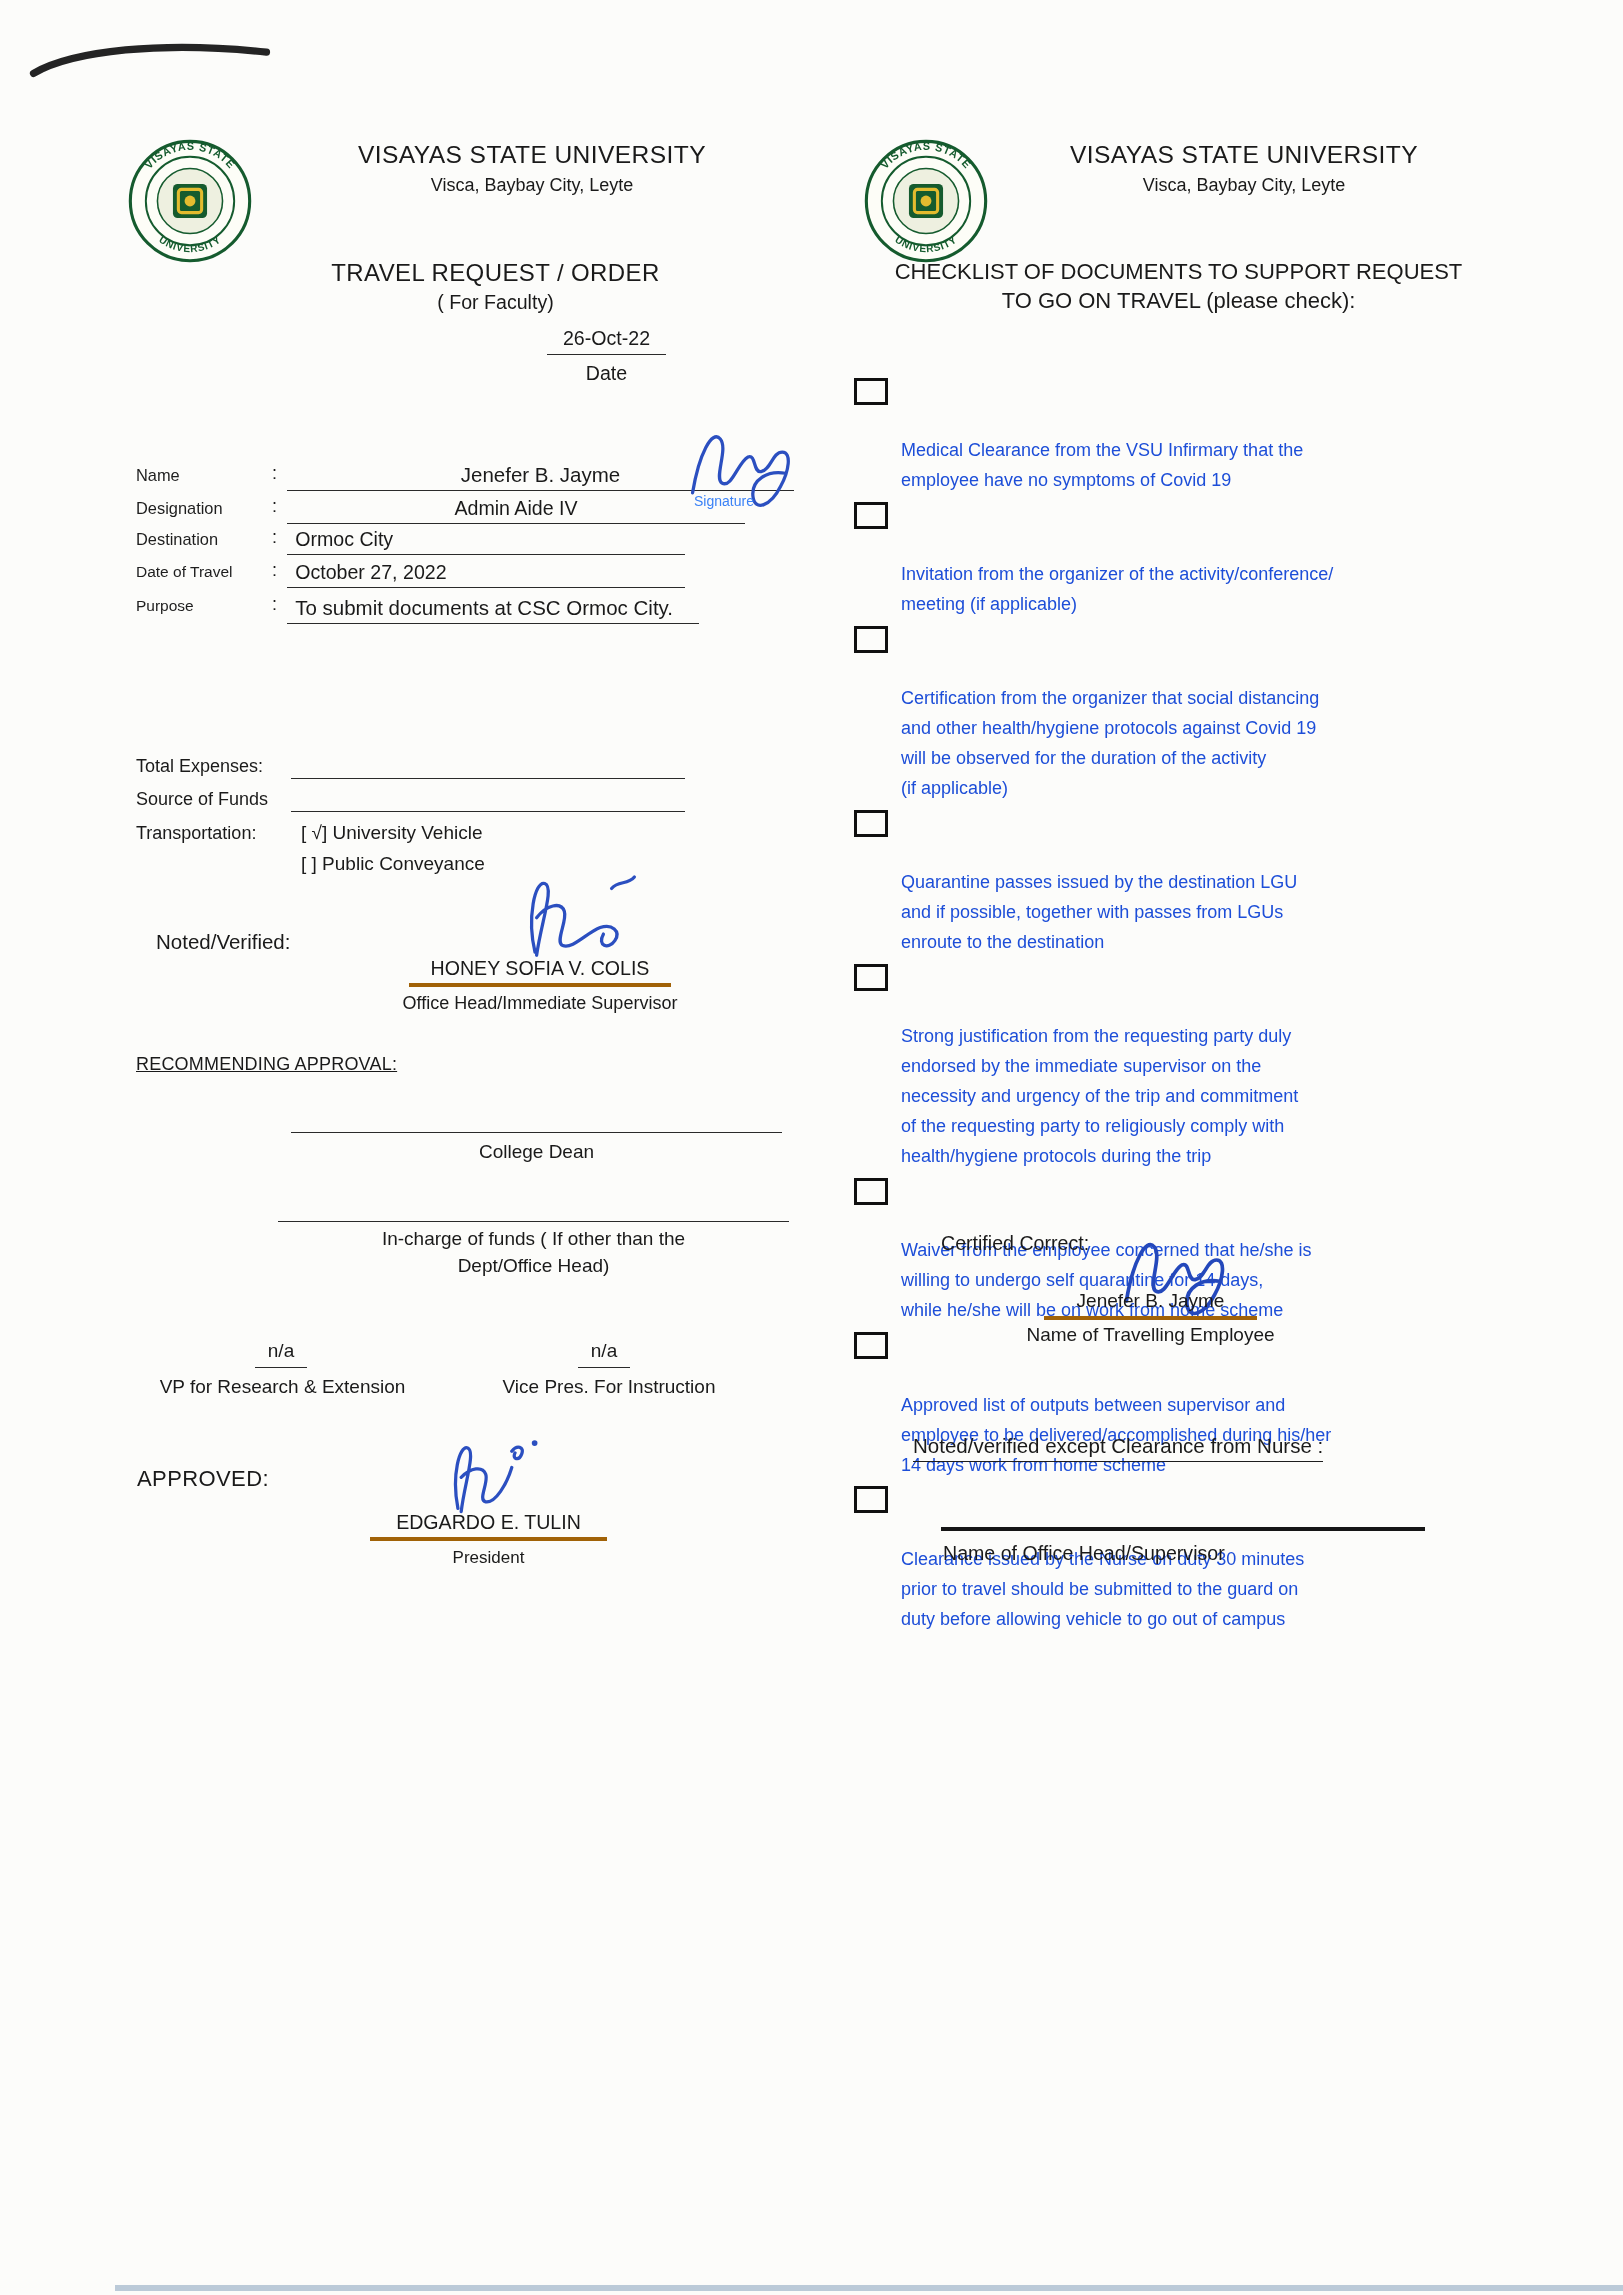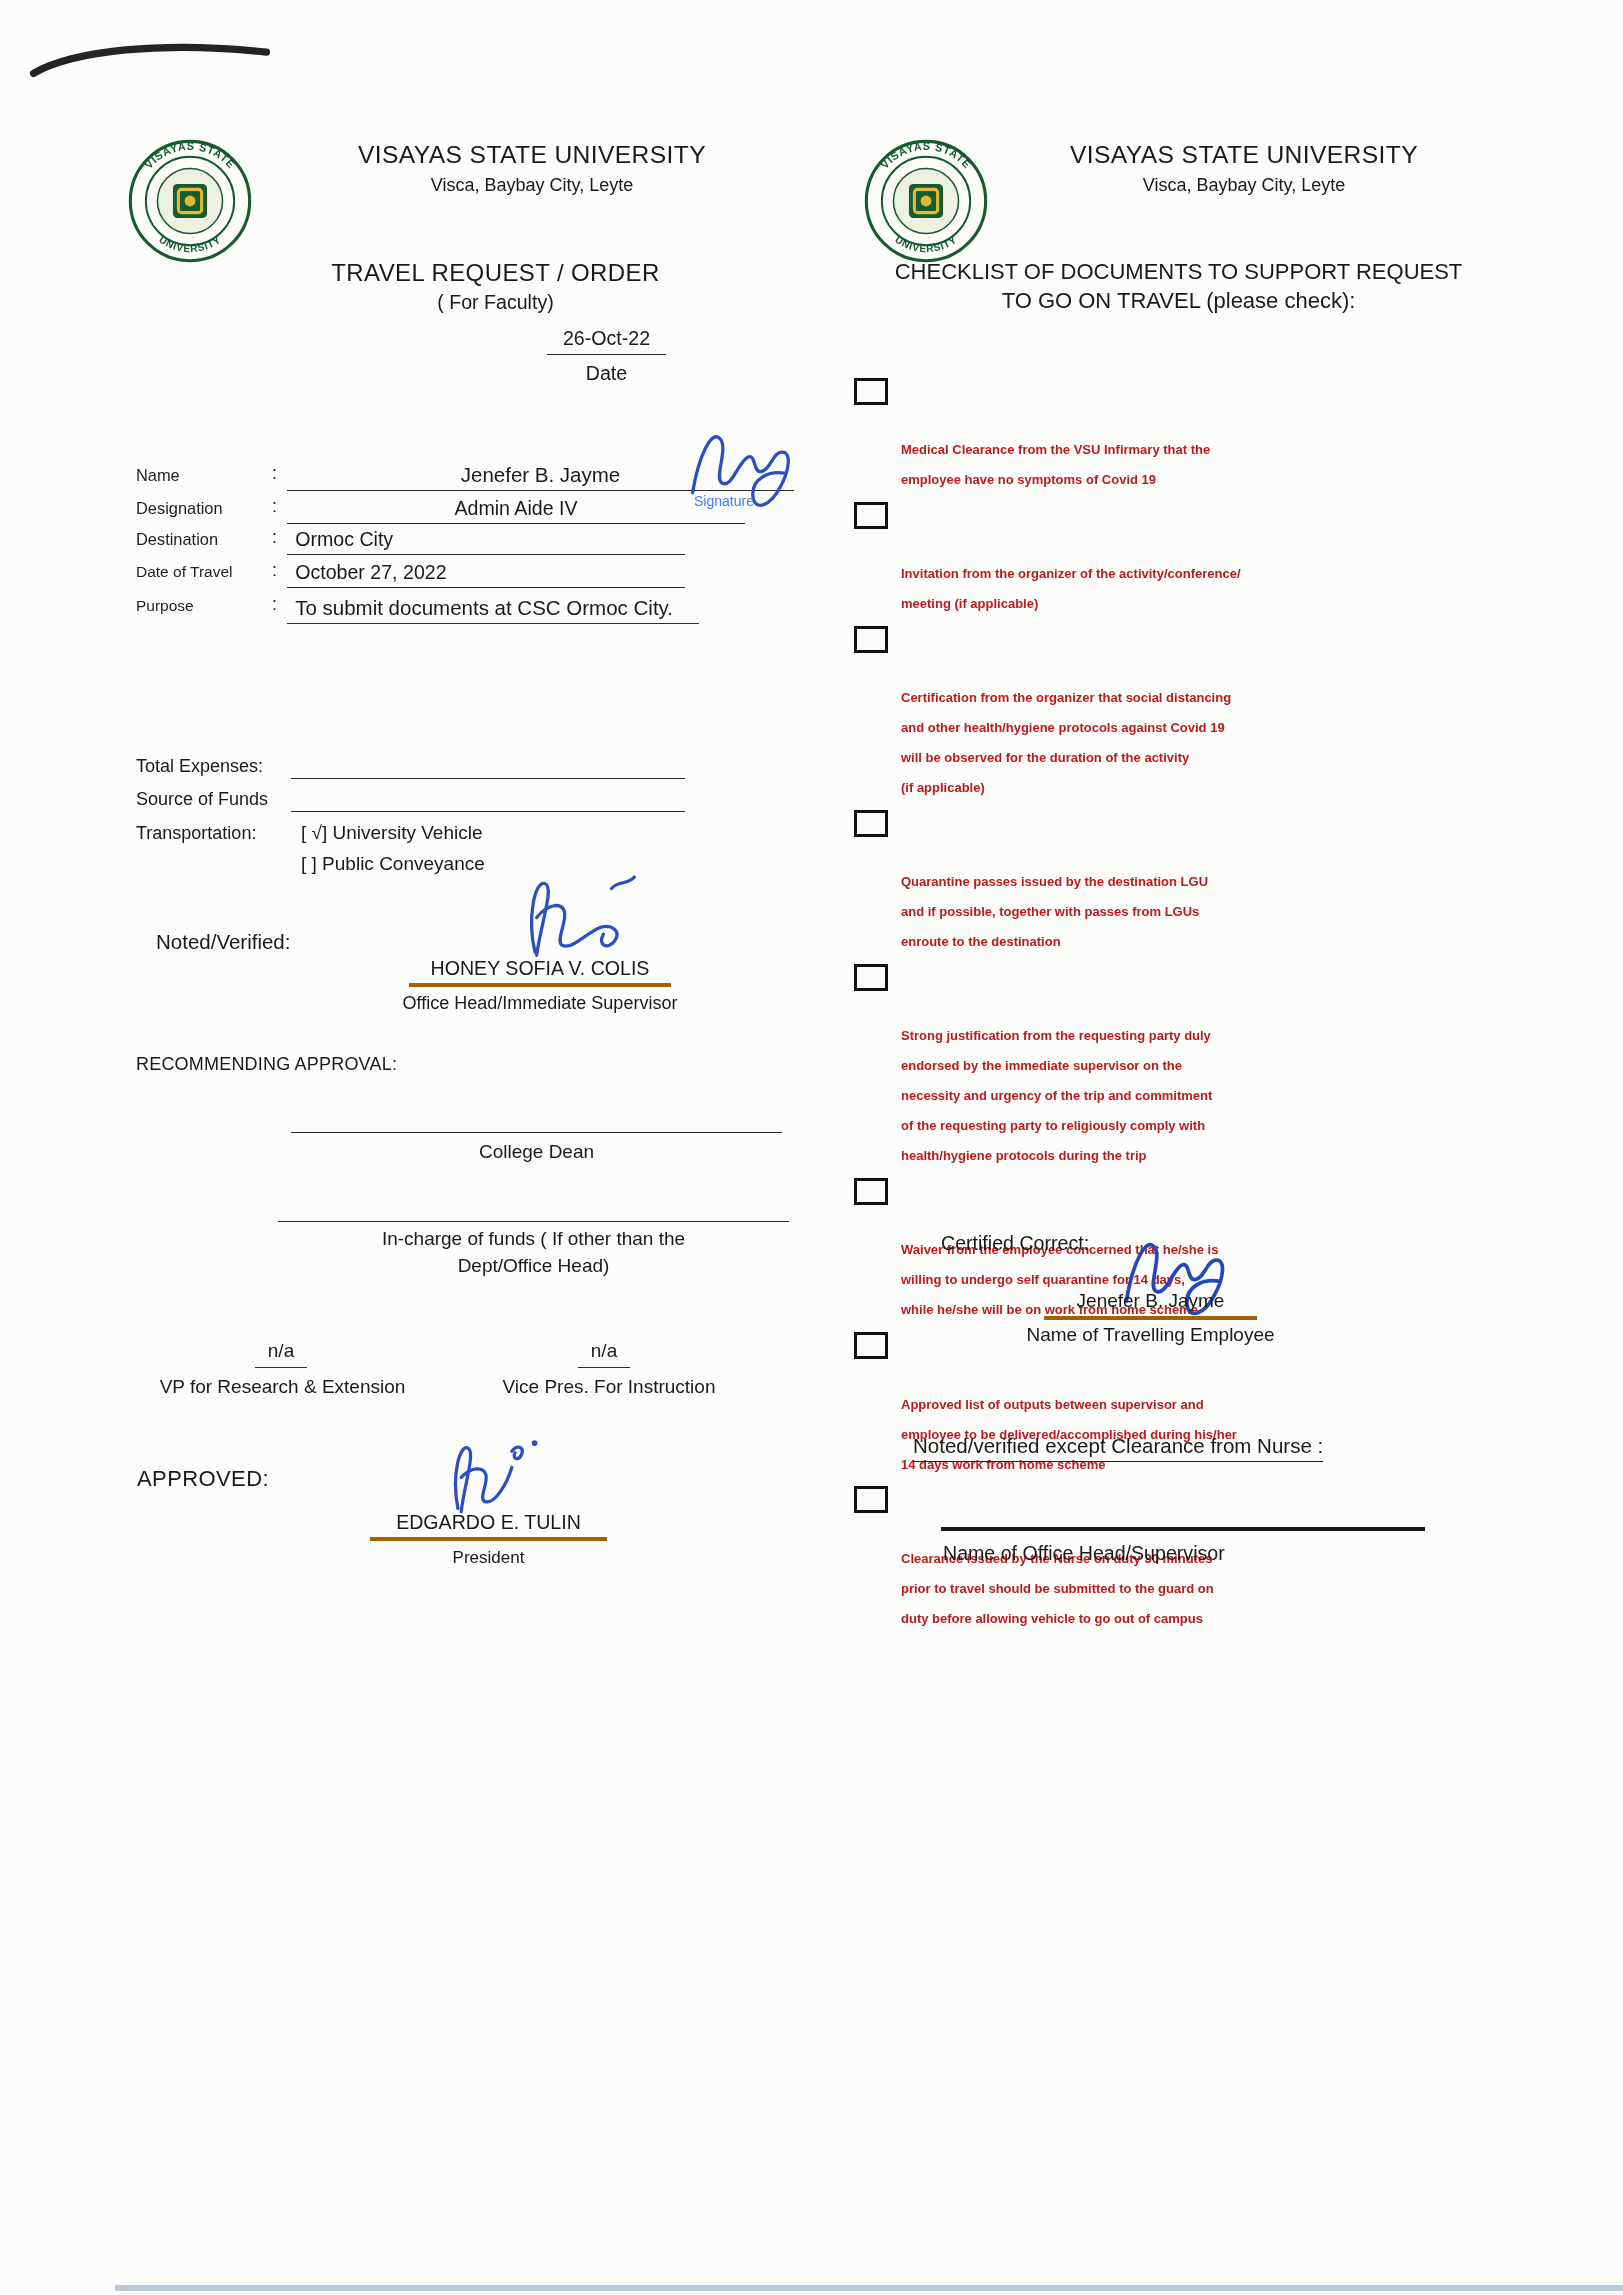--- a/index.html
+++ b/index.html
@@ -8,21 +8,21 @@
   .page { position:relative; width:1624px; height:2295px; background:#fcfcfa; overflow:hidden; }
   .abs { position:absolute; }
   .c { text-align:center; }
   .b { font-weight:normal; }
   .ul { border-bottom:1.6px solid #2a2a2a; }
   .ul25 { border-bottom:4px solid #a16207; }
   .flabel { font-size:16.4px; color:#1e1e1e; }
   .colon { font-size:18px; }
   .fval { border-bottom:1.6px solid #2a2a2a; font-size:19.6px; }
   .lineonly { border-bottom:1.6px solid #2a2a2a; }
-  .check-item { position:relative; padding-left:47px; margin-bottom:4.1px; font-size:13px; line-height:30px; white-space:pre-line; color:#b91c1c;font-weight:bold; }
+  .check-item { position:relative; padding-left:47px; margin-bottom:4.1px; font-size:18px; line-height:30px; white-space:pre-line; color:#1d4ed8; }
   .checkbox { position:absolute; left:0; top:2.5px; width:34px; height:27px; border:3.3px solid #101010; background:transparent; }
   svg.sig { pointer-events:none; }
 </style>
 </head>
 <body>
 
 <div class="page">
 
   <svg class="abs" style="left:23px; top:31px;" width="254" height="57" viewBox="0 0 310 70">
     <path d="M12,52 C60,24 170,12 298,26" stroke="#242424" stroke-width="9" fill="none" stroke-linecap="round"></path>
@@ -92,21 +92,21 @@
   <div class="abs" style="left:301px; top:853px; font-size:19px;">[ ] Public Conveyance</div>
 
   <div class="abs" style="left:136px; top:930px; font-size:20.5px;margin-left:20px;">Noted/Verified:</div>
   <svg class="abs sig" style="left:499px; top:864px;" width="151" height="110" viewBox="0 0 185 135">
     <path d="M44,108 C34,66 44,20 56,24 C68,28 52,70 46,112 M46,66 C58,50 76,46 80,58 C84,70 68,96 78,100 C90,105 108,84 124,78 C138,73 150,82 142,94 C134,106 120,100 128,86" stroke="#2b4fc0" stroke-width="4" fill="none" stroke-linecap="round"></path>
     <path d="M138,30 C146,20 158,26 166,16" stroke="#2b4fc0" stroke-width="4" fill="none" stroke-linecap="round"></path>
   </svg>
   <div class="abs c b ul25" style="left:409px; top:957px; width:262px; height:29.5px; font-size:19.6px;">HONEY SOFIA V. COLIS</div>
   <div class="abs c" style="left:364px; top:993px; width:352px; font-size:18px;">Office Head/Immediate Supervisor</div>
 
-  <div class="abs" style="left:136px; top:1054px; font-size:18px; letter-spacing:0.2px;">RECOMMENDING APPROVAL:</div>
+  <div class="abs" style="left:136px; top:1054px; font-size:18px; letter-spacing:0.2px;text-decoration:underline;">RECOMMENDING APPROVAL:</div>
 
   <div class="abs lineonly" style="left:291px; top:1103px; width:491px; height:29.5px;"></div>
   <div class="abs c" style="left:291px; top:1141px; width:491px; font-size:19px;">College Dean</div>
 
   <div class="abs lineonly" style="left:278px; top:1192px; width:511px; height:29.5px;"></div>
   <div class="abs c" style="left:278px; top:1228px; width:511px; font-size:19px;">In-charge of  funds ( If other than the</div>
   <div class="abs c" style="left:278px; top:1255px; width:511px; font-size:19px;">Dept/Office Head)</div>
 
   <div class="abs c ul" style="left:255px; top:1340px; width:52px; height:28px; font-size:19px;">n/a</div>
   <div class="abs c" style="left:119px; top:1376px; width:327px; font-size:19px;">VP for Research &amp; Extension</div>

